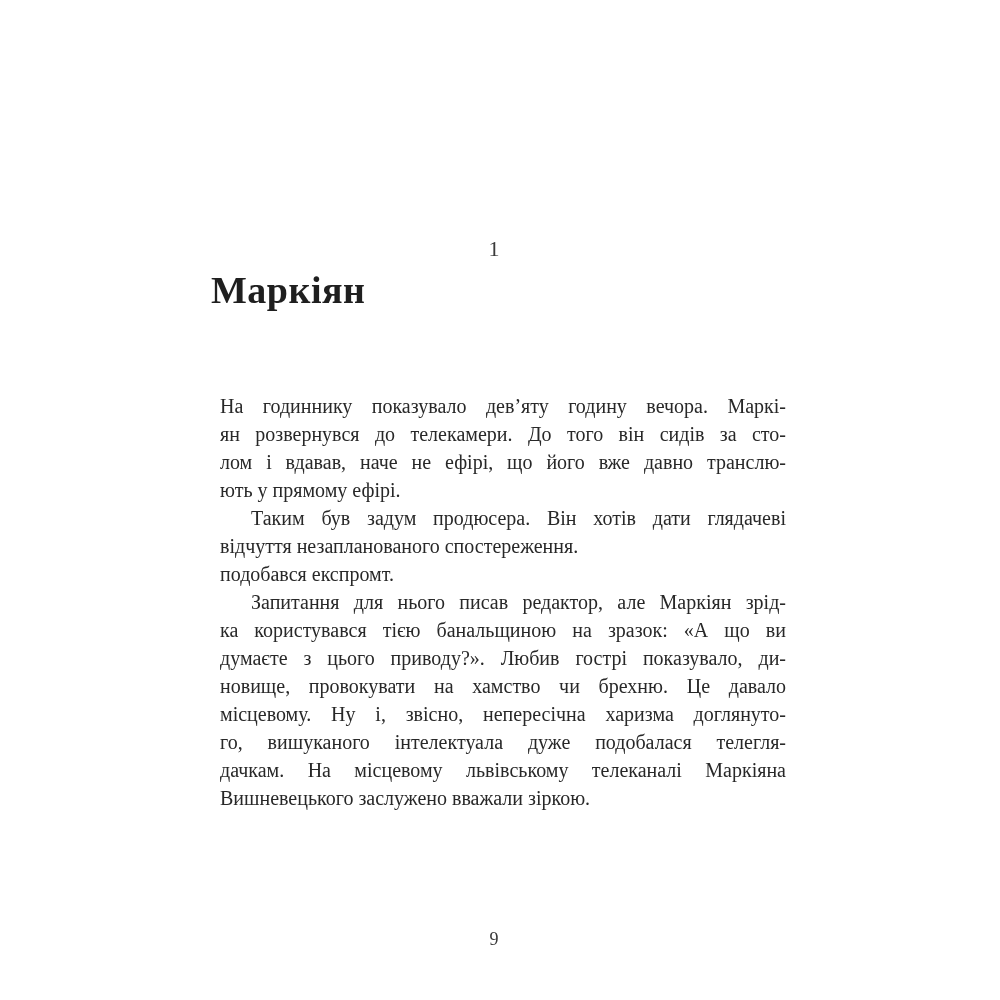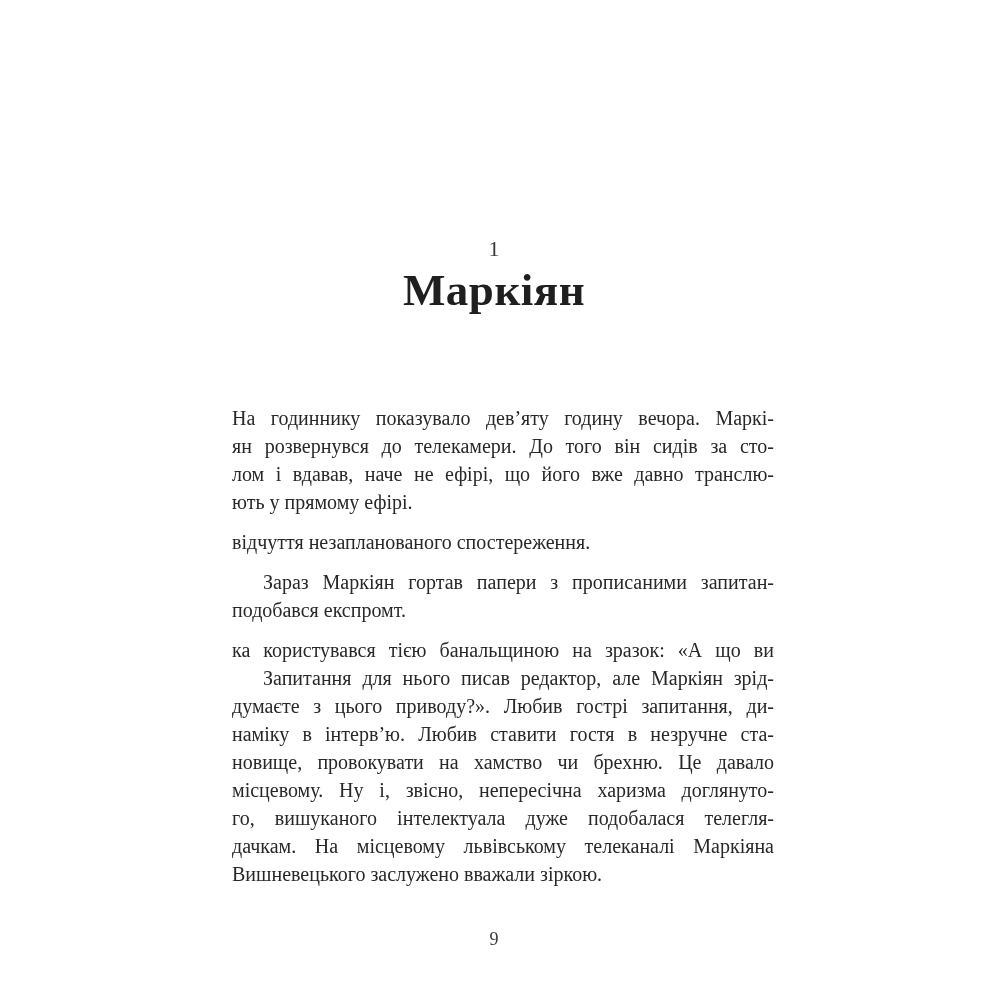--- a/index.html
+++ b/index.html
@@ -23,36 +23,36 @@
     text-align: center;
     font-size: 22px;
     line-height: 24px;
     color: #3a3a3a;
   }
   .chapter-title {
     position: absolute;
     top: 265px;
     left: 211px;
     width: 566px;
-    text-align: center;
-    font-size: 45px;
+    text-align: left;
+    font-size: 38px;
     line-height: 50px;
     font-weight: bold;
     color: #1f1f1f;
     letter-spacing: 0.5px;
   }
   .body-text {
     position: absolute;
     top: 392px;
     left: 220px;
     width: 566px;
     color: #282828;
   }
   .para {
-    margin: 12px;
+    margin: 0;
     padding: 0;
   }
   .line {
     font-size: 20px;
     line-height: 28px;
     text-align: justify;
     text-align-last: justify;
     white-space: normal;
   }
   .line.last {
@@ -84,33 +84,32 @@
   <div class="body-text">
 
     <div class="para">
       <div class="line">На годиннику показувало дев’яту годину вечора. Маркі-</div>
       <div class="line">ян розвернувся до телекамери. До того він сидів за сто-</div>
       <div class="line">лом і вдавав, наче не ефірі, що його вже давно транслю-</div>
       <div class="line last">ють у прямому ефірі.</div>
     </div>
 
     <div class="para">
+      <div class="line indent">Таким був задум продюсера. Він хотів дати глядачеві</div>
       <div class="line last">відчуття незапланованого спостереження.</div>
     </div>
 
     <div class="para">
-      <div class="line indent">Зараз Маркіян гортав папери з прописаними запитан-</div>
       <div class="line last">подобався експромт.</div>
     </div>
 
     <div class="para">
+      <div class="line indent">Запитання для нього писав редактор, але Маркіян зрід-</div>
       <div class="line">ка користувався тією банальщиною на зразок: «А що ви</div>
-      <div class="line indent">Запитання для нього писав редактор, але Маркіян зрід-</div>
-      <div class="line">думаєте з цього приводу?». Любив гострі запитання, ди-</div>
-      <div class="line">наміку в інтерв’ю. Любив ставити гостя в незручне ста-</div>
+      <div class="line">думаєте з цього приводу?». Любив гострі показувало, ди-</div>
       <div class="line">новище, провокувати на хамство чи брехню. Це давало</div>
       <div class="line">місцевому. Ну і, звісно, непересічна харизма доглянуто-</div>
       <div class="line">го, вишуканого інтелектуала дуже подобалася телегля-</div>
       <div class="line">дачкам. На місцевому львівському телеканалі Маркіяна</div>
       <div class="line last">Вишневецького заслужено вважали зіркою.</div>
     </div>
 
   </div>
 
   <div class="page-number">9</div>

